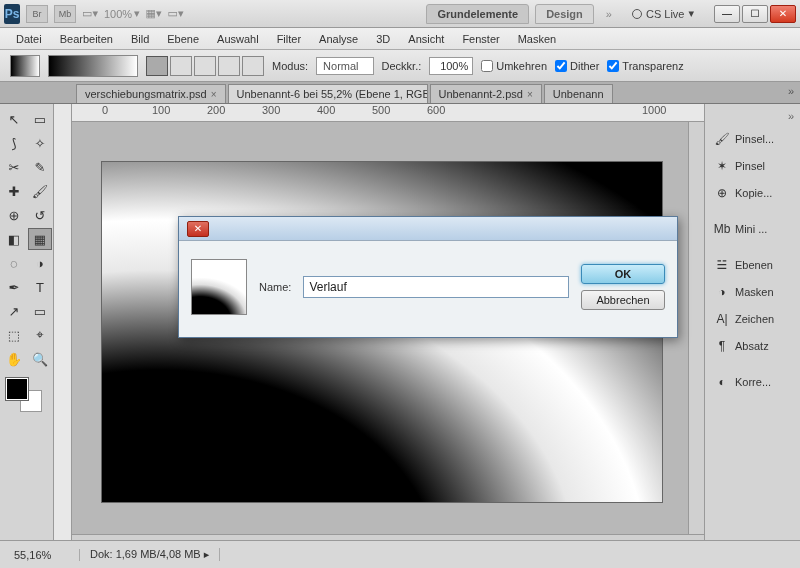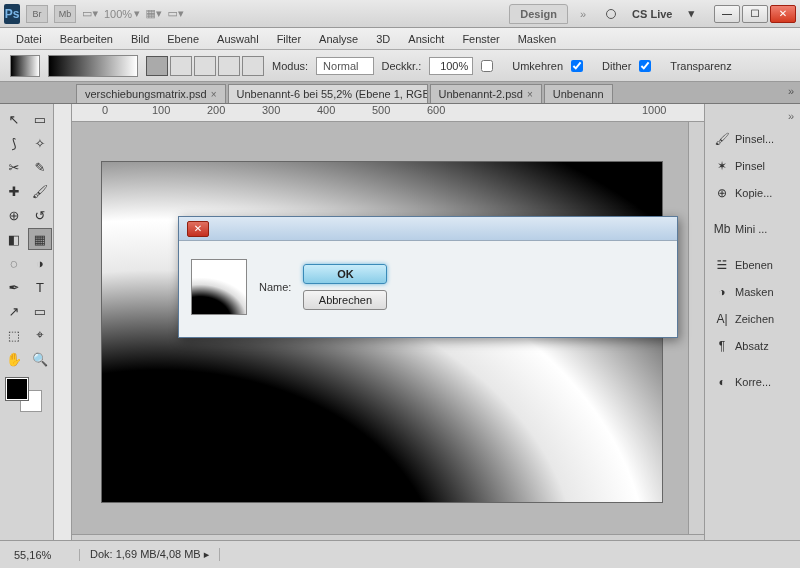--- a/index.html
+++ b/index.html
@@ -7,42 +7,42 @@
 
 
 .titlebar { height: 28px; background: linear-gradient(#e9e9e9, #d4d4d4); border-bottom: 1px solid #999; display: flex; align-items: center; padding: 0 4px; gap: 6px; }
 .ps-logo { width: 16px; height: 20px; background: #1a3c5a; color: #7ab6e8; font-weight: bold; font-size: 12px; display: flex; align-items: center; justify-content: center; border-radius: 2px; }
 .tb-icon { width: 22px; height: 18px; background: #ccc; border: 1px solid #aaa; display: flex; align-items: center; justify-content: center; font-size: 9px; color: #666; }
 .tb-dd { display: flex; align-items: center; gap: 2px; color: #888; }
 .tb-mid { flex: 1; display:flex; align-items:center; gap:6px; }
 .tb-tab { padding: 3px 10px; background: #d8d8d8; border: 1px solid #aaa; border-radius: 3px 3px 0 0; color: #666; font-weight: bold; }
 .tb-tab.active { background: #c8c8c8; color: #444; }
 .tb-chev { color: #888; padding: 0 6px; }
-.cslive { display: flex; align-items: center; gap: 16px; padding: 0 8px; color: #444; font-weight: bold; }
+.cslive { display: flex; align-items: center; gap: 4px; padding: 0 8px; color: #444; font-weight: normal; }
 .cslive-dot { width: 10px; height: 10px; border: 1px solid #555; border-radius: 50%; }
 .win-btns { display: flex; gap: 2px; margin-left: 6px; }
 .win-btn { width: 26px; height: 18px; border: 1px solid #888; border-radius: 2px; background: linear-gradient(#f4f4f4,#dcdcdc); display:flex; align-items:center; justify-content:center; font-size:10px; }
 .win-btn.close { background: linear-gradient(#f08070,#d43a20); color: #fff; border-color:#a02010; }
 
 
 .menubar { height: 22px; background: linear-gradient(#f0f0f0,#e4e4e4); border-bottom: 1px solid #aaa; display: flex; align-items: center; padding: 0 8px; gap: 2px; }
 .menubar span { padding: 2px 8px; color: #333; cursor: default; }
 
 
 .optbar { height: 32px; background: linear-gradient(#eaeaea,#d8d8d8); border-bottom: 1px solid #999; display: flex; align-items: center; padding: 0 10px; gap: 8px; }
 .swatch-dd { width: 30px; height: 22px; border: 1px solid #888; background: #fff; display:flex; }
 .swatch-dd .sw { flex:1; background: linear-gradient(90deg,#000,#fff); }
 .grad-prev { width: 90px; height: 22px; border: 1px solid #888; background: linear-gradient(90deg,#000 0%, #fff 100%); }
 .grad-types { display: flex; gap: 2px; }
 .grad-types .gt { width: 22px; height: 20px; border: 1px solid #888; background: #ddd; }
 .grad-types .gt.sel { background: #aaa; border-color:#555; }
 .opt-label { color: #333; }
 .opt-sel { border: 1px solid #999; background: #fff; padding: 2px 14px 2px 6px; color:#555; position:relative; }
 .opt-num { border: 1px solid #999; background: #fff; padding: 2px 4px; color:#333; width: 44px; display:inline-block; text-align:right; }
-.chk { display: flex; align-items: center; gap: 19px; color:#333; }
+.chk { display: flex; align-items: center; gap: 3px; color:#333; }
 .chk input { width: 12px; height: 12px; }
 
 
 .doctabs { height: 22px; background: #b0b0b0; display: flex; align-items: flex-end; padding-left: 76px; border-bottom: 1px solid #777; position: relative; }
 .doctab { padding: 3px 8px; background: #c4c4c4; border: 1px solid #888; border-bottom: none; margin-right: 2px; color: #333; display:flex; align-items:center; gap:4px; max-width: 200px; white-space:nowrap; overflow:hidden; }
 .doctab.active { background: #d8d8d8; }
 .doctab .x { color: #666; font-size:10px; }
 .doctabs .dchev { position:absolute; right:6px; top:3px; color:#555; }
 
 
@@ -95,20 +95,21 @@
 <div class="titlebar">
   <div class="ps-logo">Ps</div>
   <div class="tb-icon">Br</div>
   <div class="tb-icon">Mb</div>
   <div class="tb-dd">▭▾</div>
   <div class="tb-dd"><span>100%</span> ▾</div>
   <div class="tb-dd">▦▾</div>
   <div class="tb-dd">▭▾</div>
   <div class="tb-mid">
     <div style="flex:1"></div>
+    <div class="tb-tab active">Grundelemente</div>
     <div class="tb-tab">Design</div>
     <div class="tb-chev">»</div>
   </div>
   <div class="cslive">
     <span class="cslive-dot"></span>
     <span>CS Live</span> ▾
   </div>
   <div class="win-btns">
     <div class="win-btn">—</div>
     <div class="win-btn">☐</div>
@@ -283,18 +284,19 @@
   <div style="flex:1"></div>
 </div>
 
 <div class="dialog">
   <div class="dlg-title">
     <div class="dlg-close">✕</div>
   </div>
   <div class="dlg-body">
     <div class="dlg-thumb"></div>
     <span class="dlg-label">Name:</span>
+    <input class="dlg-input" type="text" value="Verlauf" style="">
     <div class="dlg-btns">
       <div class="dlg-btn primary">OK</div>
       <div class="dlg-btn">Abbrechen</div>
     </div>
   </div>
 </div>
 
 </body></html>

